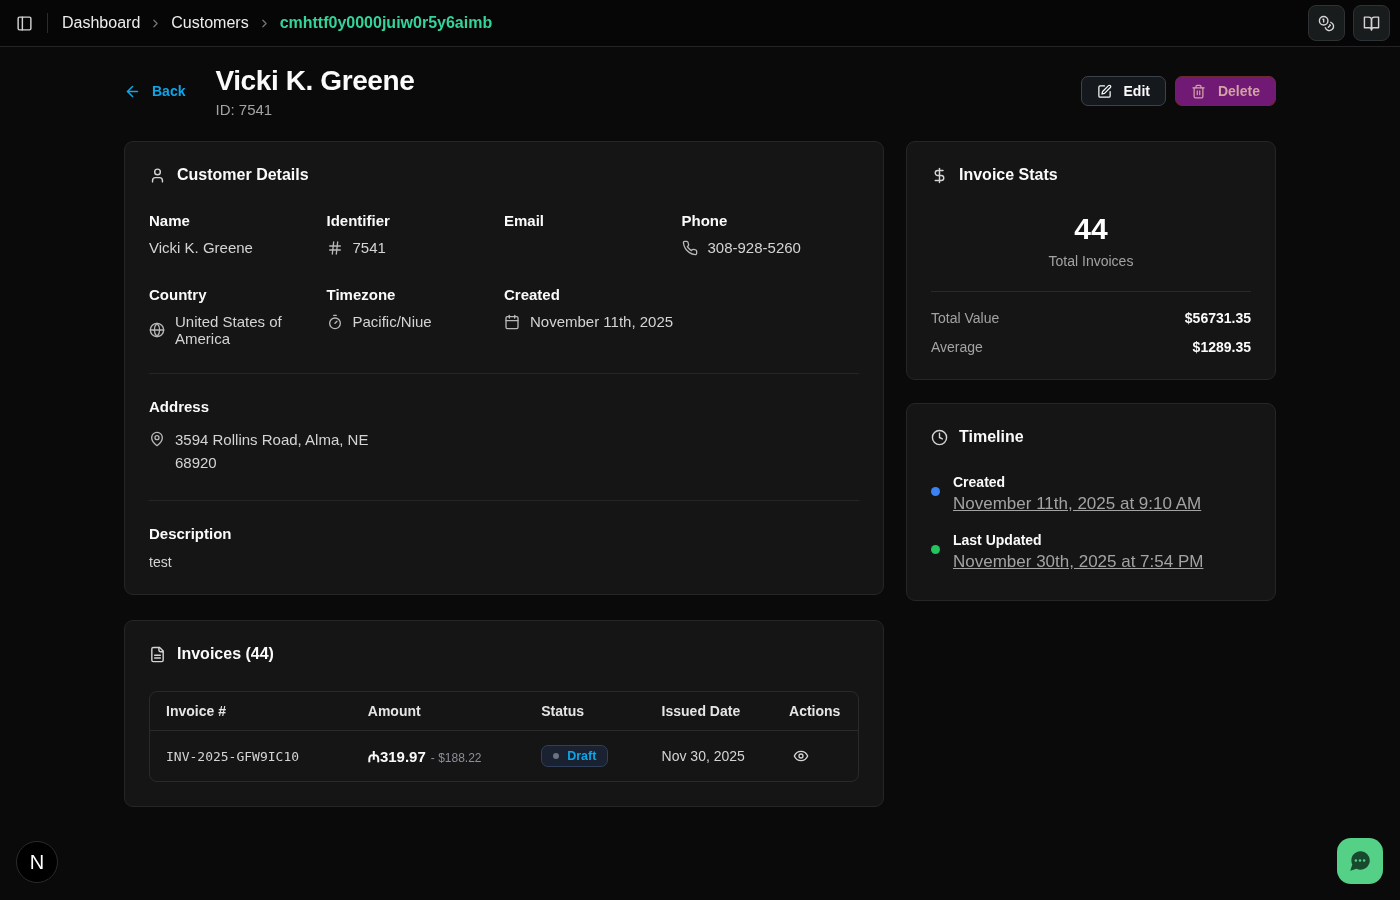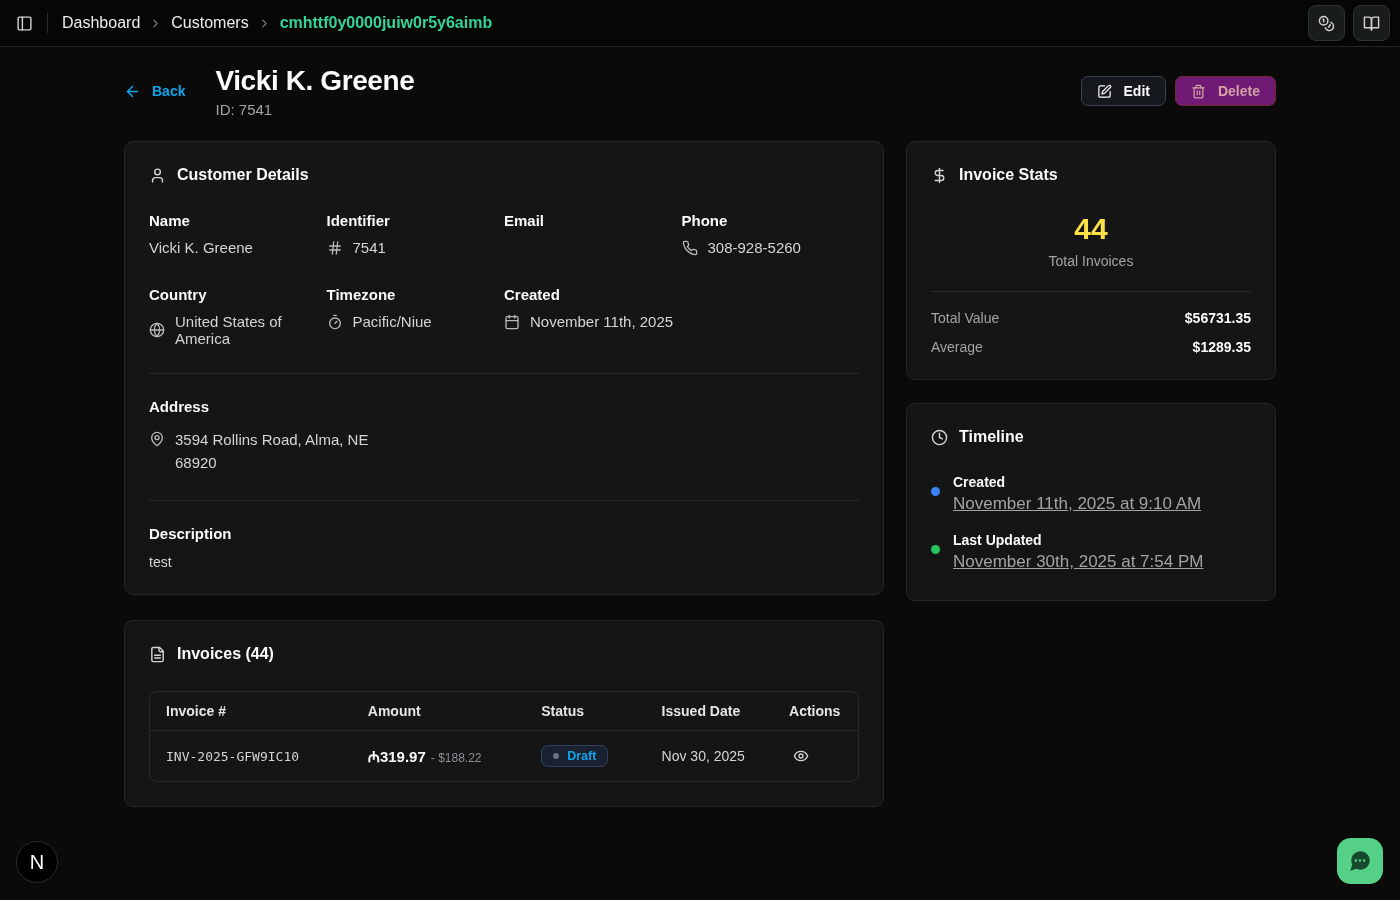--- a/index.html
+++ b/index.html
@@ -51,21 +51,21 @@
   .fields-grid { display:grid; grid-template-columns:1fr 1fr 1fr 1fr; row-gap:30px; }
   .field-label { font-size:15px; font-weight:700; color:#fafafa; margin-bottom:10px; }
   .field-value { display:flex; align-items:center; gap:10px; font-size:15px; color:#d4d4d4; }
   .field-value svg { color:#b8b8b8; flex:none; }
   .divider { height:1px; background:#262626; margin:26px 0 24px 0; }
   .addr-value { align-items:flex-start; line-height:1.5; max-width:225px; }
   .addr-value svg { margin-top:2px; }
   .desc-value { font-size:14px; color:#d4d4d4; margin-top:12px; }
 
   
-  .stat-number { font-size:30px; font-weight:700; text-align:center; color:#fde047; margin-top:10px; }
+  .stat-number { font-size:30px; font-weight:700; text-align:center; color:#ffffff; margin-top:10px; }
   .stat-caption { text-align:center; color:#a3a3a3; font-size:14px; margin-top:7px; }
   .stats-divider { height:1px; background:#2a2a2a; margin:22px 0 18px 0; }
   .stat-row { display:flex; justify-content:space-between; font-size:14px; margin-top:13px; }
   .stat-row .lbl { color:#a3a3a3; }
   .stat-row .val { color:#fafafa; font-weight:700; }
 
   
   .tl-event { display:flex; gap:13px; margin-bottom:18px; }
   .tl-dot { width:9px; height:9px; border-radius:50%; flex:none; margin-top:13px; }
   .tl-dot-blue { background:#3b82f6; }

